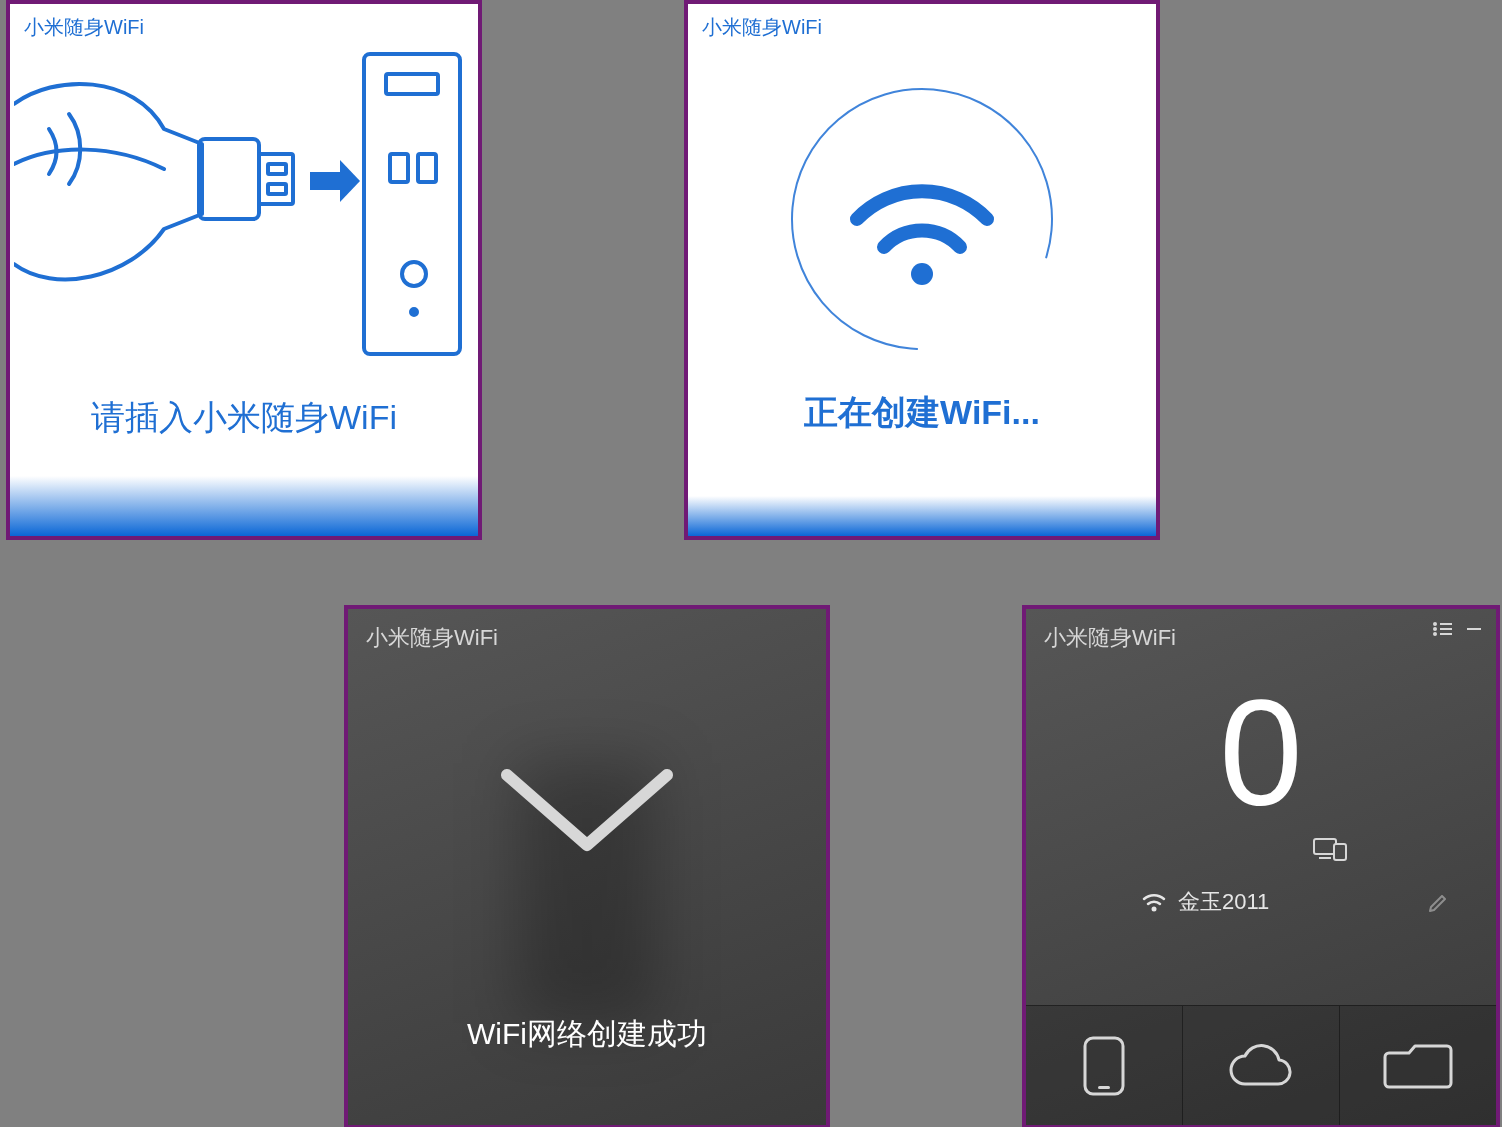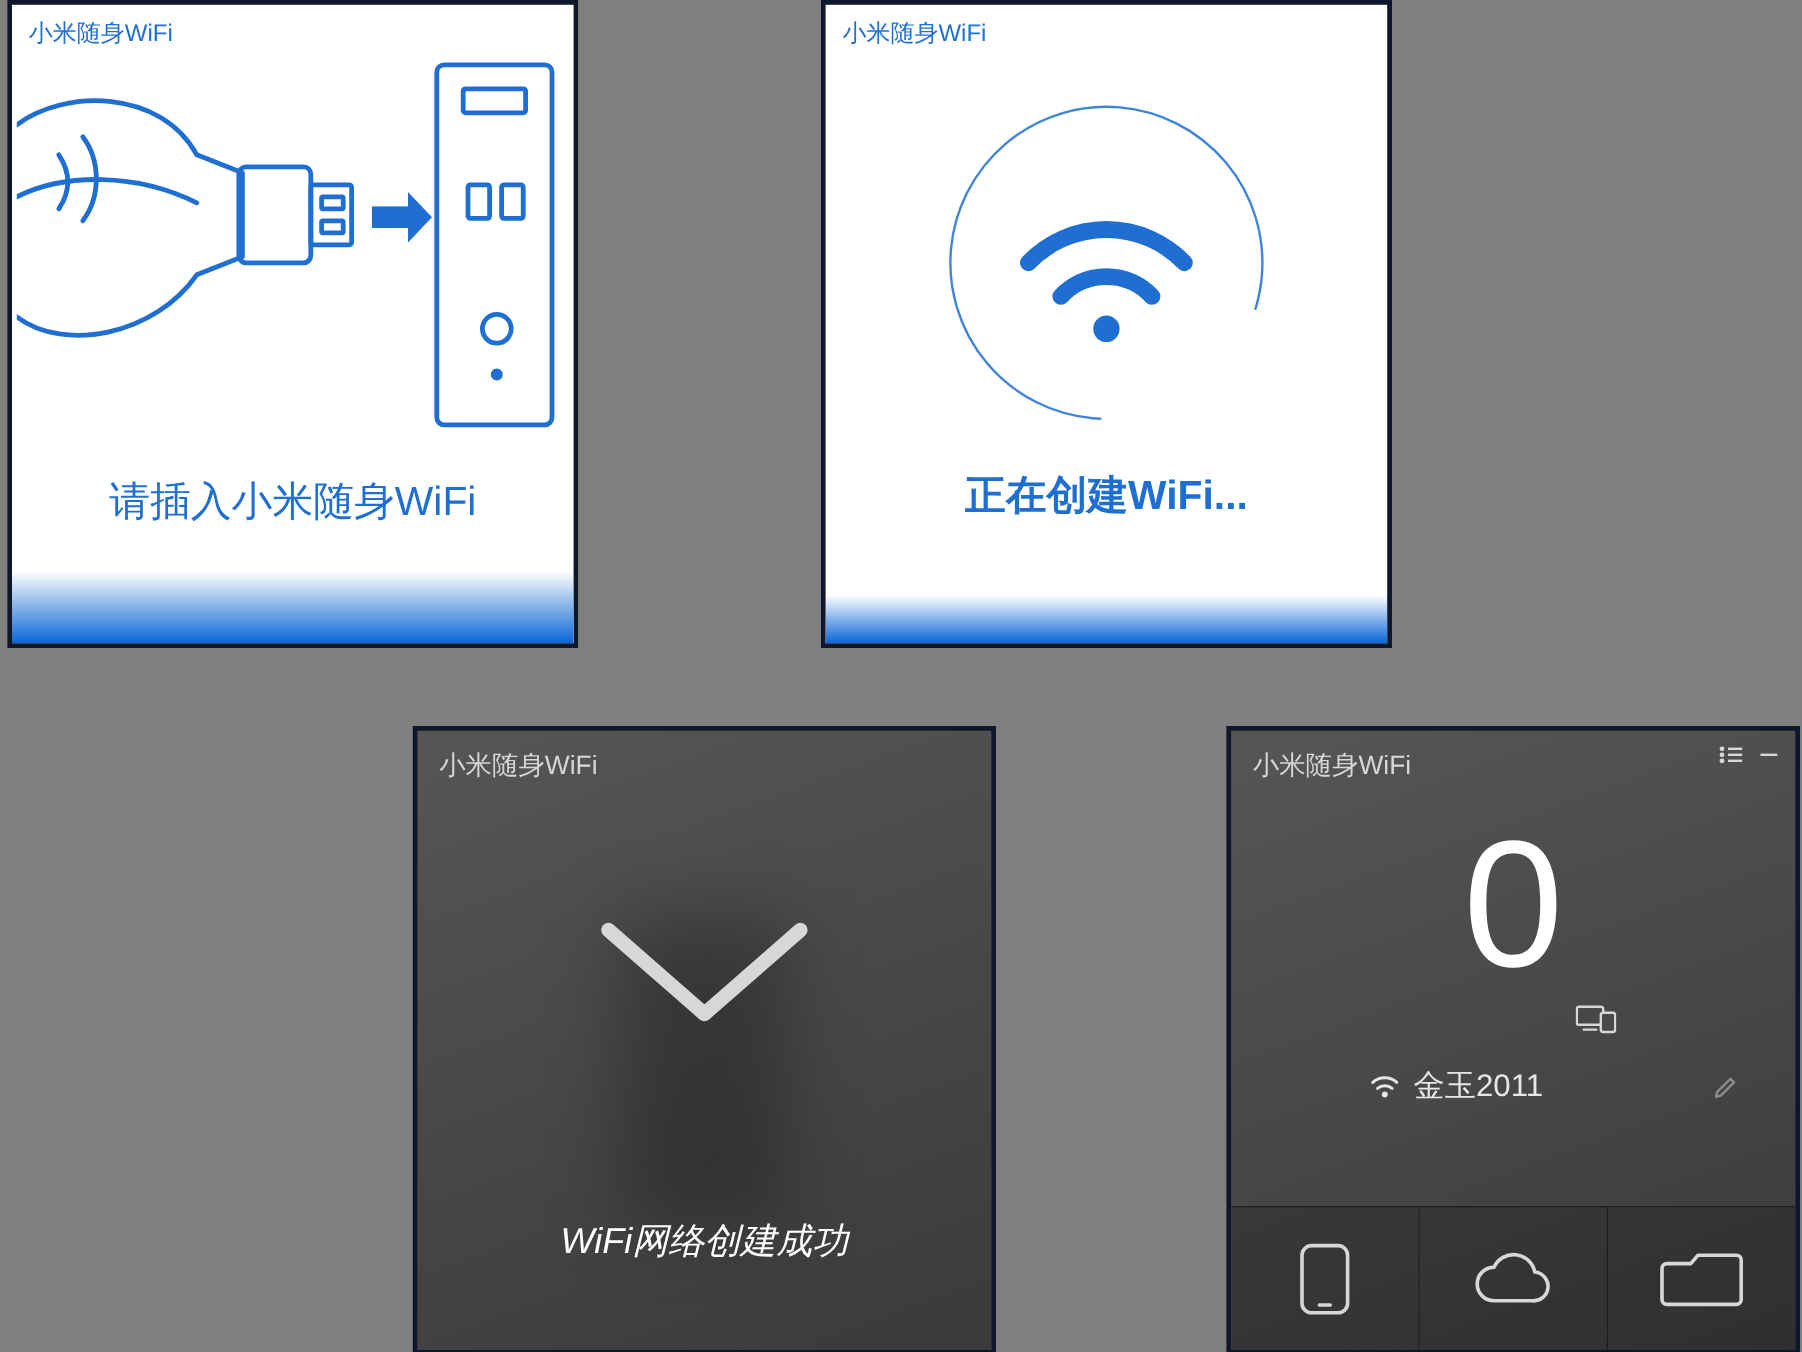--- a/index.html
+++ b/index.html
@@ -7,21 +7,21 @@
     margin: 0;
     background: #808080;
     font-family: "Microsoft YaHei", "PingFang SC", sans-serif;
     width: 1502px;
     height: 1127px;
     position: relative;
   }
 
   .panel {
     position: absolute;
-    border: 4px solid #0f172a;
+    border: 4px solid #701a75;
     overflow: hidden;
   }
 
   
   .light { background: #ffffff; }
   .light .title {
     color: #1f6fd3;
     font-size: 20px;
     padding: 10px 14px;
     font-weight: 400;
@@ -43,21 +43,21 @@
     color: #d7d7d7;
     font-size: 22px;
     padding: 14px 18px;
     font-weight: 400;
   }
   .dark .caption {
     color: #ffffff;
     font-size: 30px;
     text-align: center;
     position: absolute;
-    left: 0; right: 0; font-style: italic;
+    left: 0; right: 0;
   }
 
   
   #p1 { left: 6px;   top: 0px;   width: 476px; height: 540px; }
   #p2 { left: 684px; top: 0px;   width: 476px; height: 540px; }
   #p3 { left: 344px; top: 605px; width: 486px; height: 524px; }
   #p4 { left: 1022px;top: 605px; width: 478px; height: 524px; }
 
   
   #p1::after {
@@ -111,21 +111,21 @@
     position:absolute;
     left: 61%; top: 44%;
   }
   #p4 .info-rows {
     position:absolute;
     left: 110px; right: 40px; top: 270px;
   }
   .info-row {
     display:flex; align-items:center;
     color:#e6e6e6;
-    font-size: 26px;
+    font-size: 22px;
     padding: 8px 0;
   }
   .info-row .ic { width: 36px; display:flex; justify-content:center; }
   .info-row .txt { flex: 1; padding-left: 6px; }
   .info-row .edit {
     width: 34px; display:flex; justify-content:center;
     opacity: 0.45;
   }
 
   #p4 .bottom-bar {

